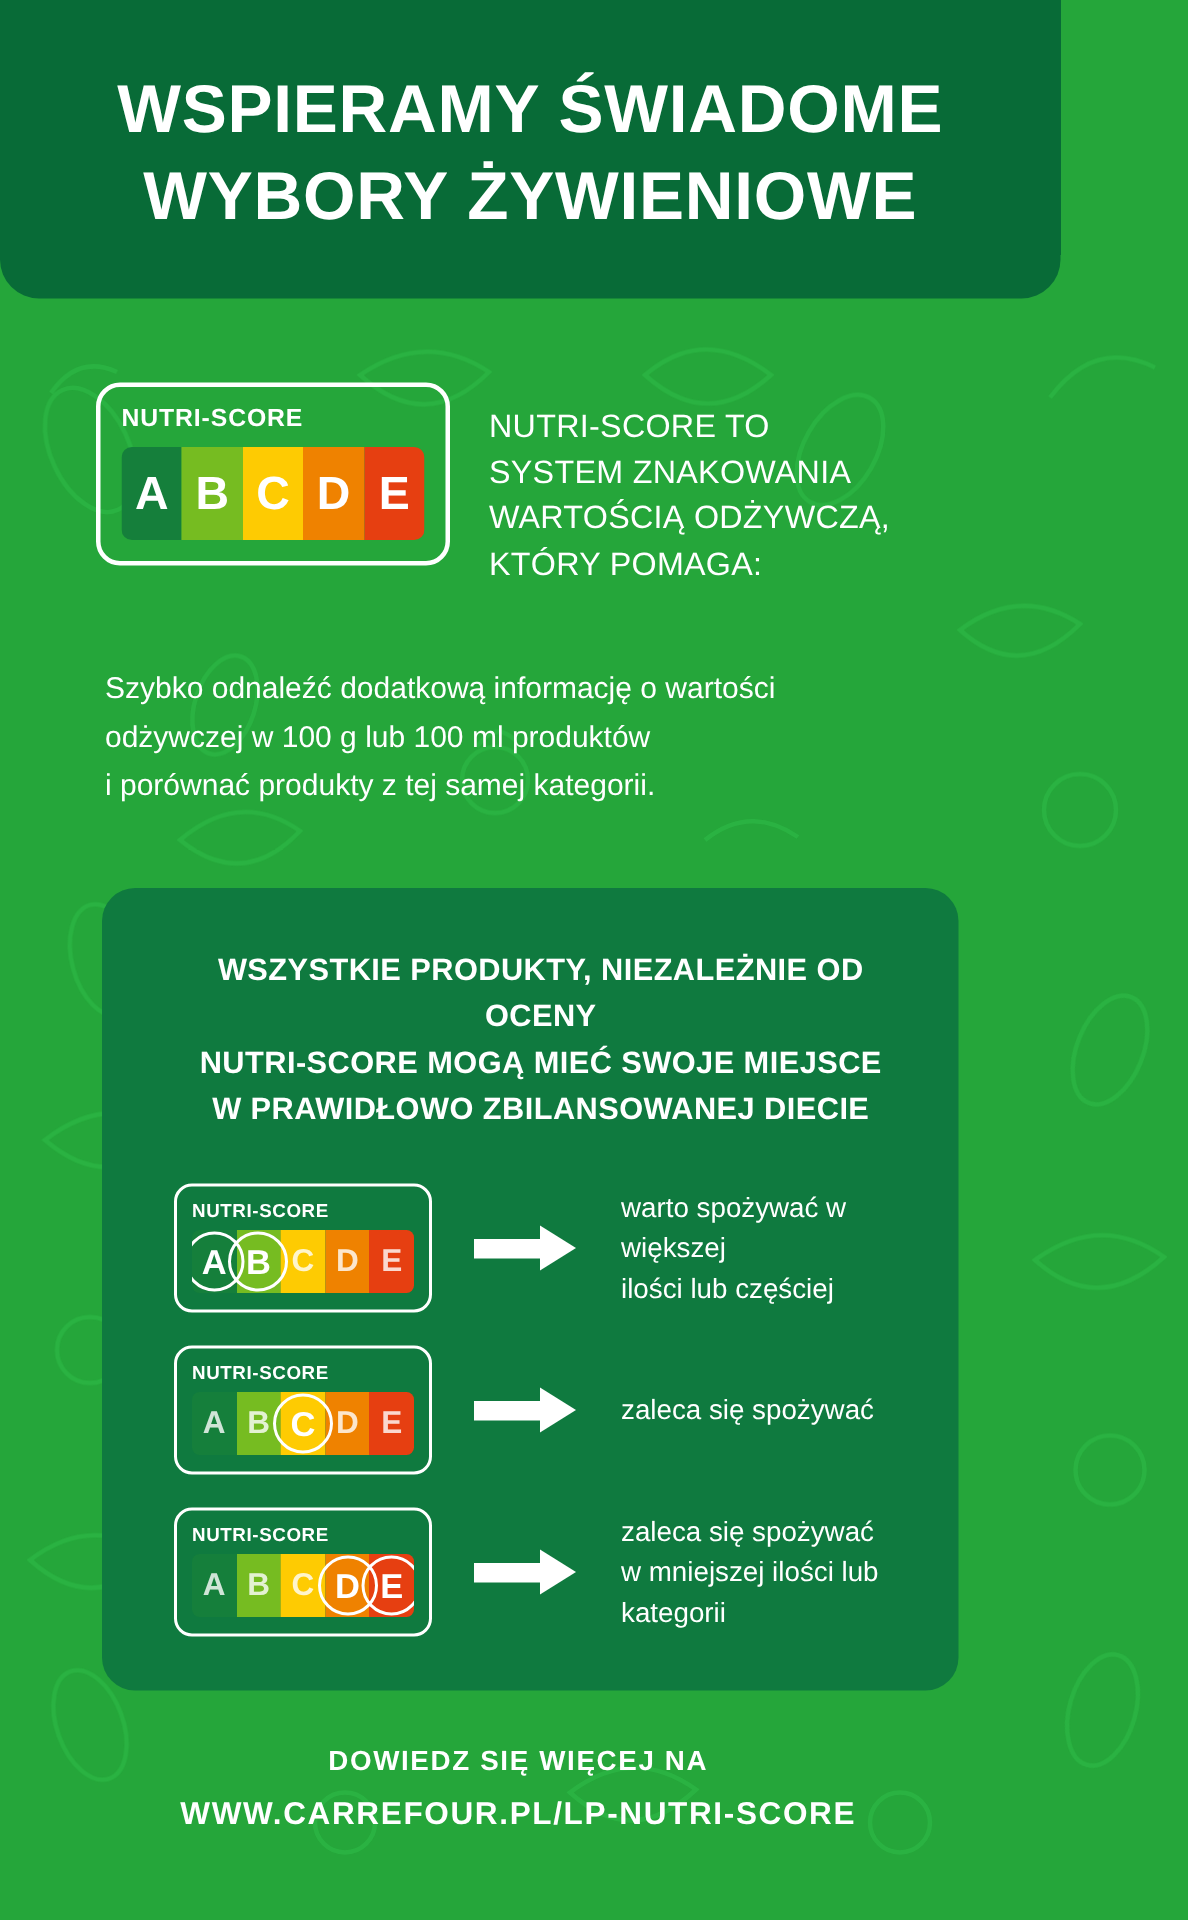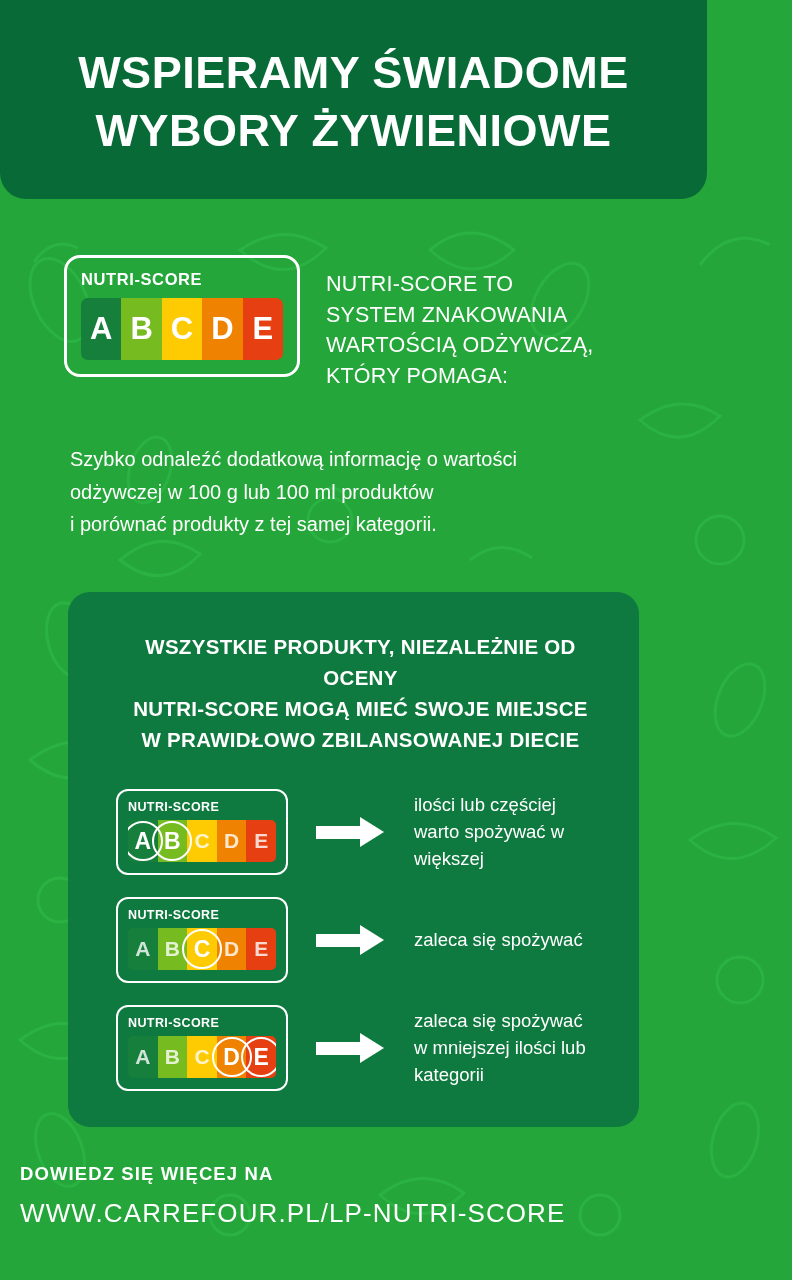--- a/index.html
+++ b/index.html
@@ -206,32 +206,33 @@
   }
 
   .row-text {
     color: #ffffff;
     font-size: 18.5px;
     line-height: 1.45;
   }
 
   
   .footer {
+    text-align: center;
     color: #ffffff;
     padding: 36px 36px 0 20px;
   }
   .footer .f1 {
     font-size: 18.5px;
     font-weight: bold;
     letter-spacing: 1.1px;
     margin-bottom: 13px;
   }
   .footer .f2 {
-    font-size: 26px;
-    font-weight: normal;
+    font-size: 21px;
+    font-weight: bold;
     letter-spacing: 1.1px;
   }
 </style>
 </head>
 <body>
 
 <svg class="bg-pattern" width="792" height="1280" viewBox="0 0 792 1280" aria-hidden="true">
   <g stroke="#2cb544" stroke-width="3" fill="none" opacity="0.85">
     <ellipse cx="60" cy="300" rx="26" ry="44" transform="rotate(-25 60 300)"></ellipse>
     <path d="M34 262 q18 -26 44 -14"></path>
@@ -320,22 +321,22 @@
             <div class="ns-cell-sm dim" style="background:#fecb02">C</div>
             <div class="ns-cell-sm dim" style="background:#ef8200">D</div>
             <div class="ns-cell-sm dim" style="background:#e63f11">E</div>
           </div>
         </div>
         <div class="arrow">
           <div class="shaft"></div>
             <div class="head"></div>
         </div>
         <div class="row-text">
+          <div>warto spożywać w większej</div>
           <div>ilości lub częściej</div>
-          <div>warto spożywać w większej</div>
         </div>
       </div>
 
       <div class="row">
         <div class="ns-badge-sm">
           <div class="ns-title">NUTRI-SCORE</div>
           <div class="ns-scale-sm">
             <div class="ns-cell-sm dim" style="background:#157f3b">A</div>
             <div class="ns-cell-sm dim" style="background:#76bc21">B</div>
             <div class="ns-cell-sm" style="background:#fecb02">

